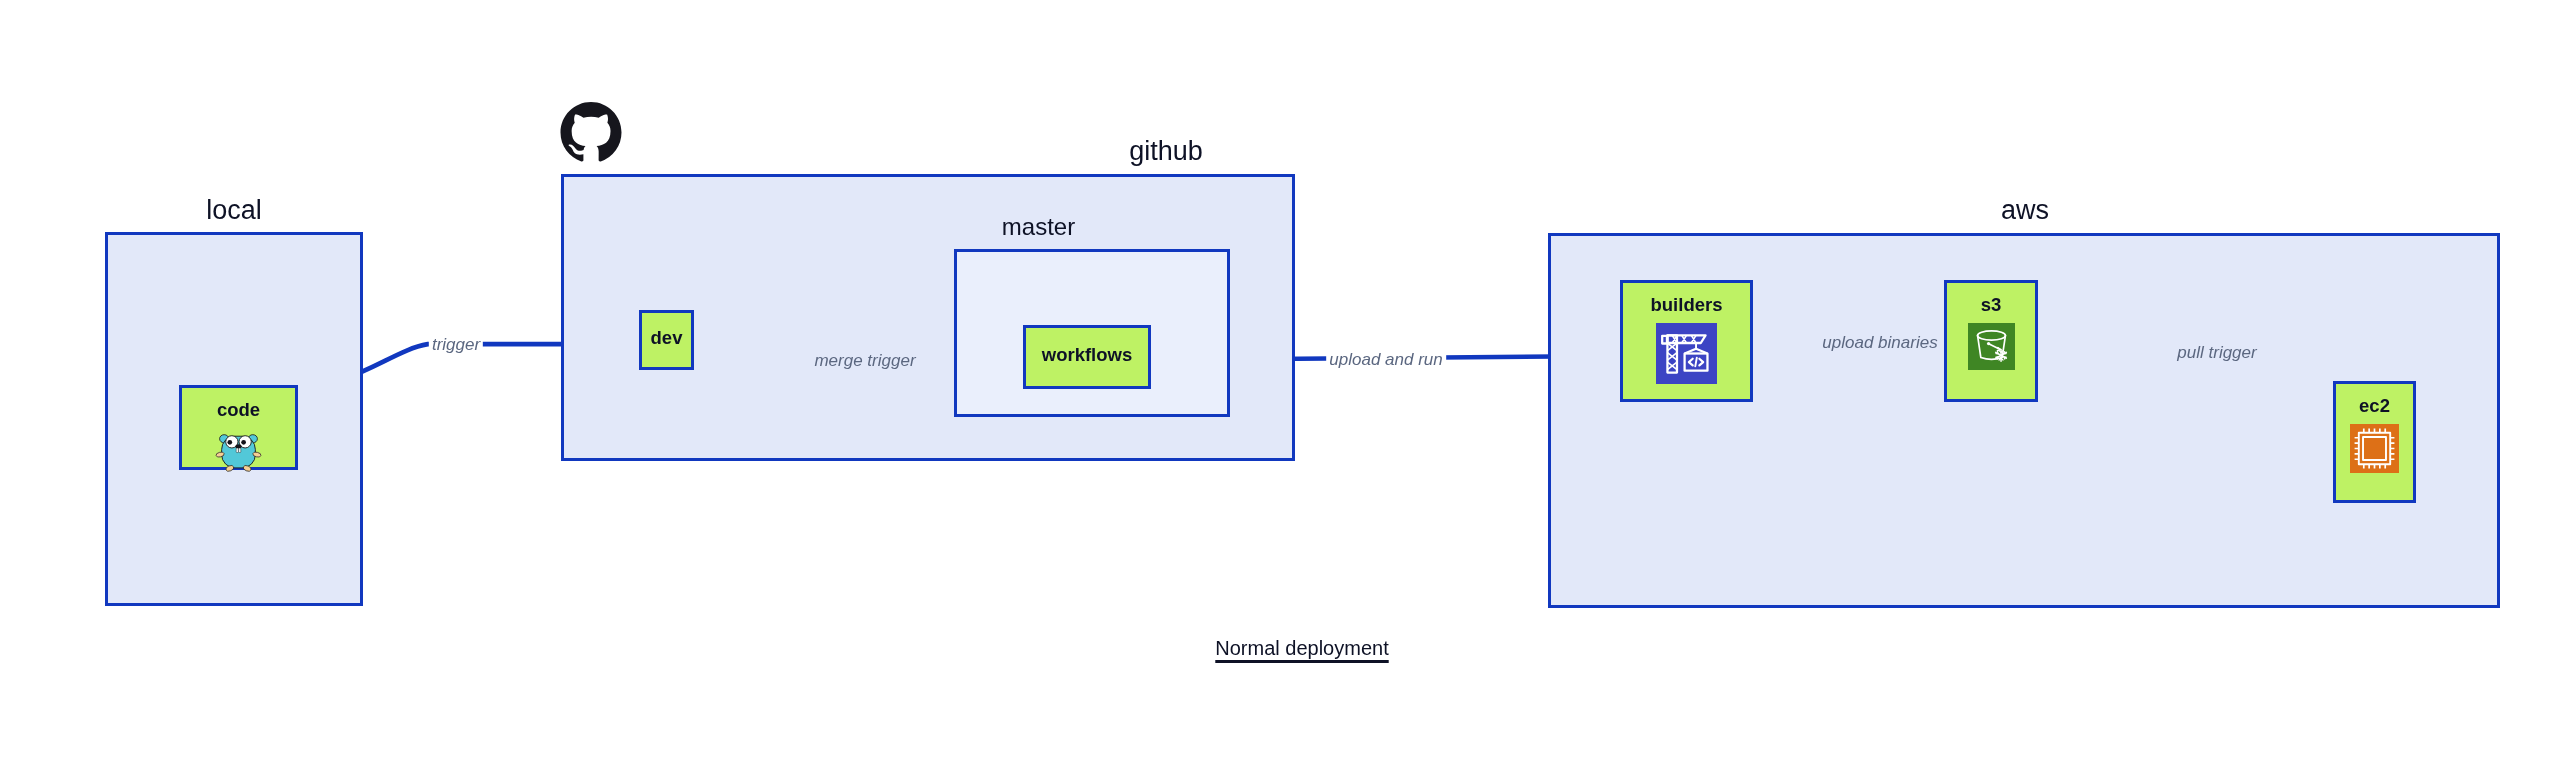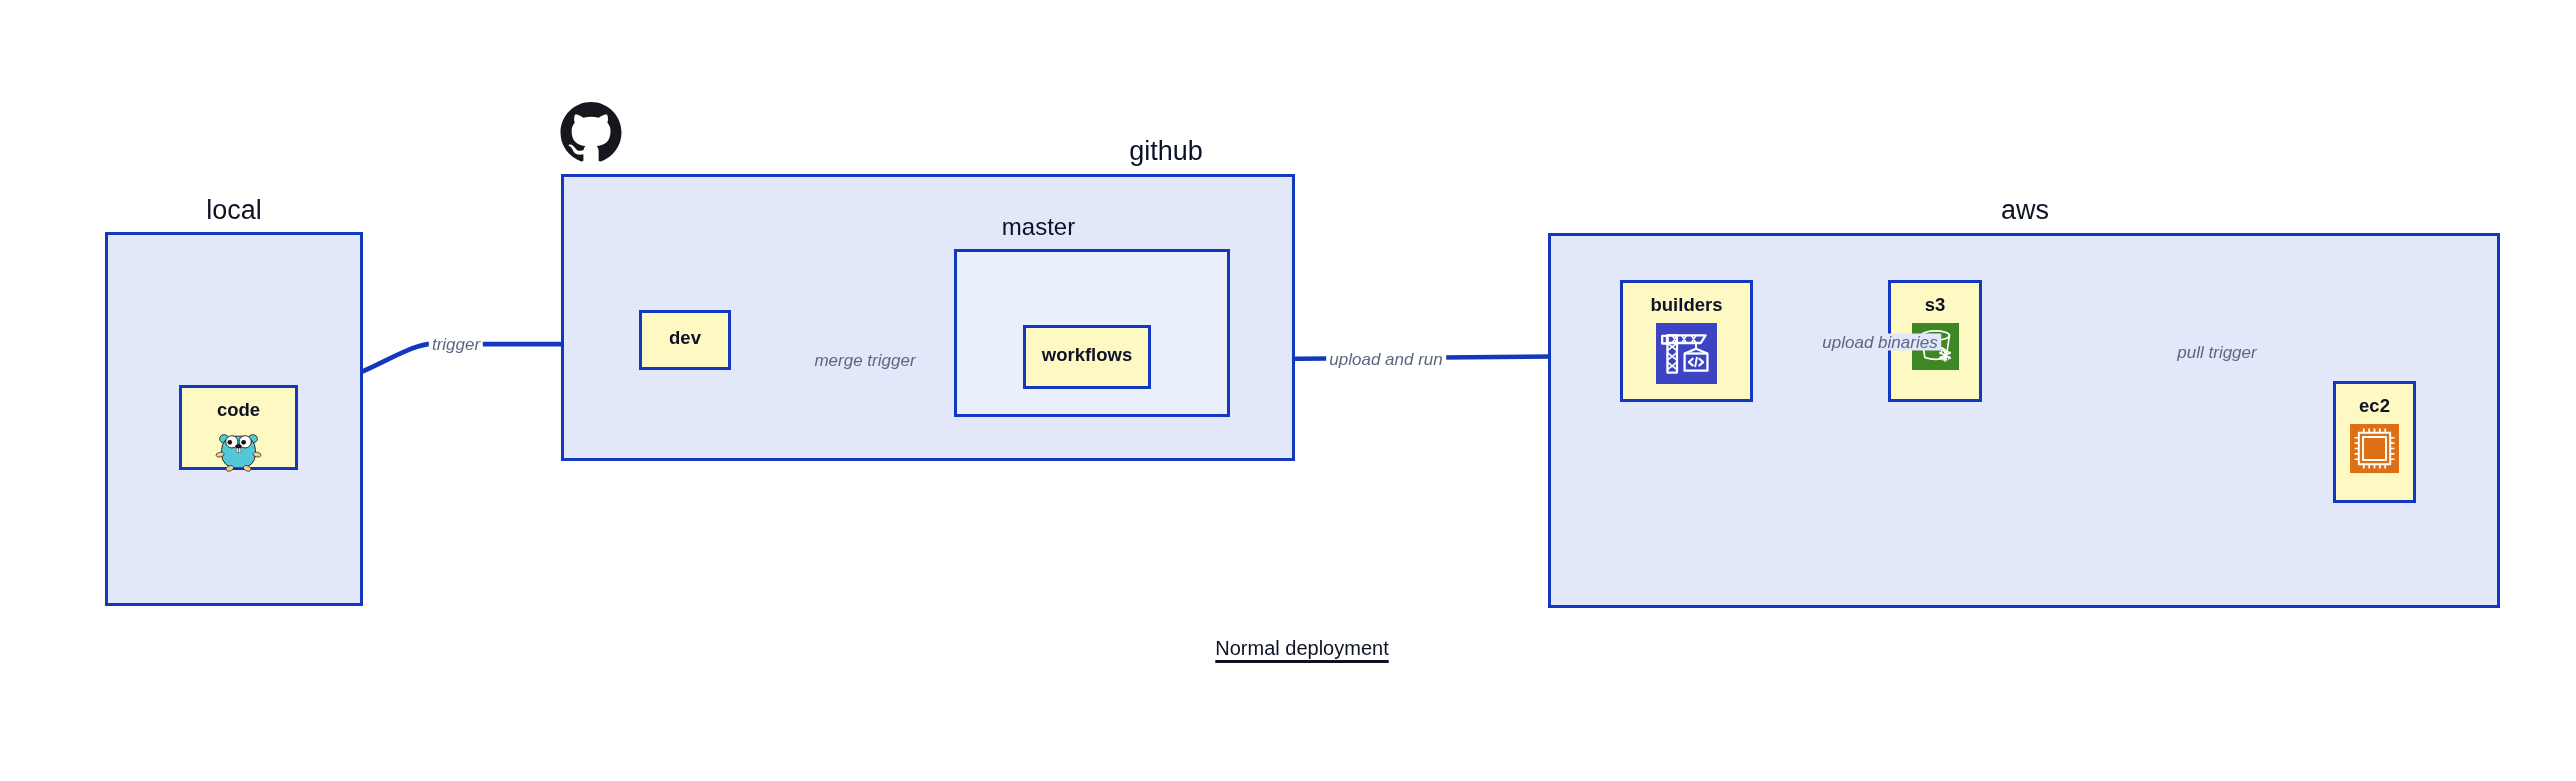--- a/index.html
+++ b/index.html
@@ -35,21 +35,21 @@
     position: absolute;
     color: #0e1226;
     font-size: 27px;
     font-weight: 400;
     line-height: 1;
     white-space: nowrap;
   }
   
   .node {
     position: absolute;
-    background: #fef9c3;
+    background: #bef264;
     border: 3.6px solid #1138bf;
     box-sizing: border-box;
     display: flex;
     flex-direction: column;
     align-items: center;
   }
   .node-label {
     color: #0e1226;
     font-size: 18.5px;
     font-weight: 700;
@@ -168,21 +168,21 @@
                0 1.07-.01 1.93-.01 2.2 0 .21.15.46.55.38A8.012 8.012 0 0 0 16 8
                c0-4.42-3.58-8-8-8z"></path>
     </svg>
   </span>
 
   <div class="group-label" style="left:1037px; top:138px; width:258px; text-align:center;">github</div>
 
   <div class="group" style="left:561px; top:174px; width:734px; height:287px;">
   </div>
 
-  <div class="node" style="left:639px; top:310px; width:92px; height:60px;">
+  <div class="node" style="left:639px; top:310px; width:55px; height:60px;">
     <span class="node-label" style="margin-top:15.5px;">dev</span>
   </div>
 
   <div class="group-label" style="left:925px; top:215px; width:227px; text-align:center; font-size:24px;">master</div>
 
   <div class="subgroup" style="left:954px; top:249px; width:276px; height:168px;">
   </div>
 
   <div class="node" style="left:1023px; top:325px; width:128px; height:64px;">
     <span class="node-label" style="margin-top:17.5px;">workflows</span>
@@ -215,21 +215,21 @@
         </g>
         <g fill="none" stroke="#ffffff" stroke-width="2.3" stroke-linecap="round" stroke-linejoin="round">
           <path d="M38.5 37.5 L34.5 41 L38.5 44.5"></path>
           <path d="M45.5 37.5 L49.5 41 L45.5 44.5"></path>
           <path d="M42.8 36.5 L41.2 45.5" stroke-width="2"></path>
         </g>
       </svg>
     </span>
   </div>
 
-  <div class="node" style="left:1888px; top:280px; width:94px; height:122px;">
+  <div class="node" style="left:1944px; top:280px; width:94px; height:122px;">
     <span class="node-label">s3</span>
     <span class="node-icon">
       <svg width="47" height="47" viewBox="0 0 64 64">
         <rect x="0" y="0" width="64" height="64" fill="#3f8624"></rect>
         <g fill="none" stroke="#ffffff" stroke-width="2.3" stroke-linejoin="round" stroke-linecap="round">
 
           <ellipse cx="32" cy="17" rx="19" ry="6.2"></ellipse>
           <path d="M13 17 L17.5 47 Q32 52 46.5 47 L51 17"></path>
 
           <circle cx="28" cy="28" r="2.2" fill="#ffffff" stroke="none"></circle>

